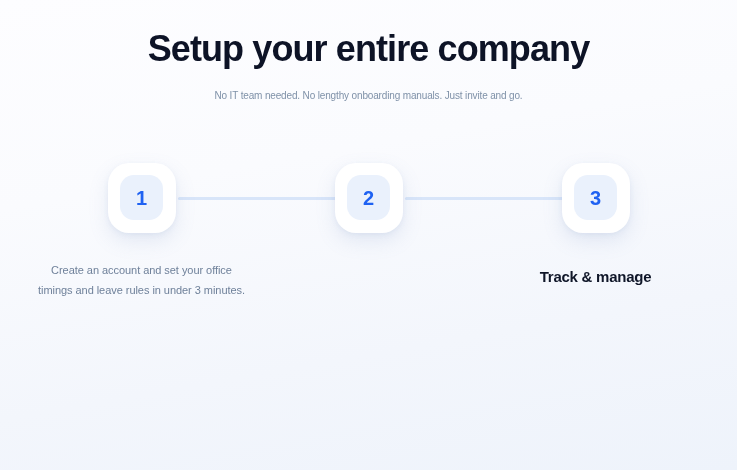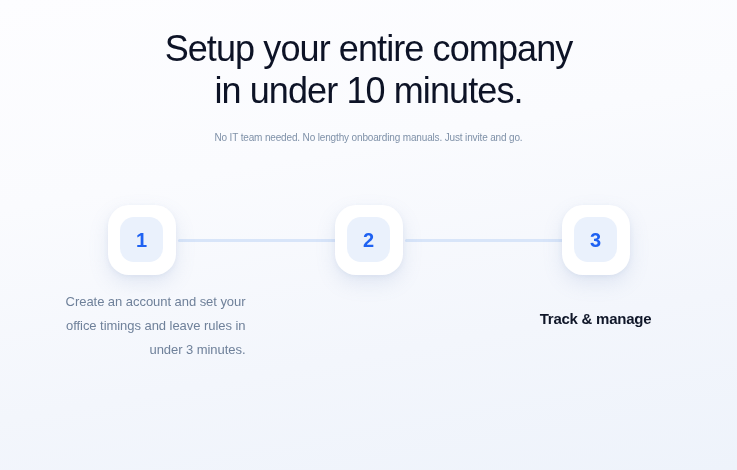--- a/index.html
+++ b/index.html
@@ -25,21 +25,21 @@
   
   .heading-block {
     padding-top: 28px;
     text-align: center;
   }
   .headline {
     margin: 0;
     color: #0d1326;
     font-size: 36px;
     line-height: 1.16;
-    font-weight: 400;
+    font-weight: 700;
     letter-spacing: -0.9px;
   }
   .headline-line {
     display: block;
   }
   .subhead {
     margin: 0;
     padding-top: 20px;
     color: #7f91a8;
     font-size: 10px;
@@ -114,40 +114,39 @@
     margin: 0;
     padding-top: 35px;
     color: #101729;
     font-size: 15px;
     font-weight: 700;
     letter-spacing: -0.25px;
     text-align: center;
   }
 
   .step-desc {
-    margin: 0;
+    margin: 12px;
     padding-top: 15px;
     width: 208px;
     color: #6f819a;
-    font-size: 13px;
+    font-size: 11px;
     line-height: 1.85;
     font-weight: 400;
-    text-align: right;
+    text-align: center;
     letter-spacing: -0.05px;
   }
 </style>
 </head>
 <body>
 
 <div class="section">
 
   <div class="heading-block">
     <h1 class="headline">
       <span class="headline-line">Setup your entire company</span>
-      <span class="headline-line">in under 10 minutes.</span>
     </h1>
     <p class="subhead">No IT team needed. No lengthy onboarding manuals. Just invite and go.</p>
   </div>
 
   <div class="steps">
 
     <div class="step">
       <div class="connector"></div>
       <div class="badge-outer">
         <div class="badge-inner">

